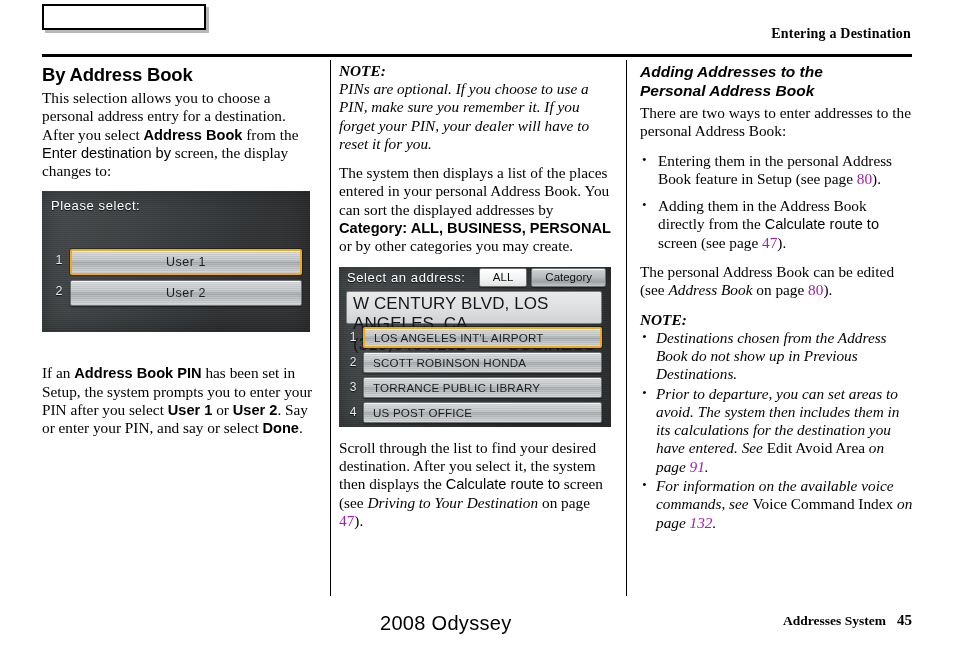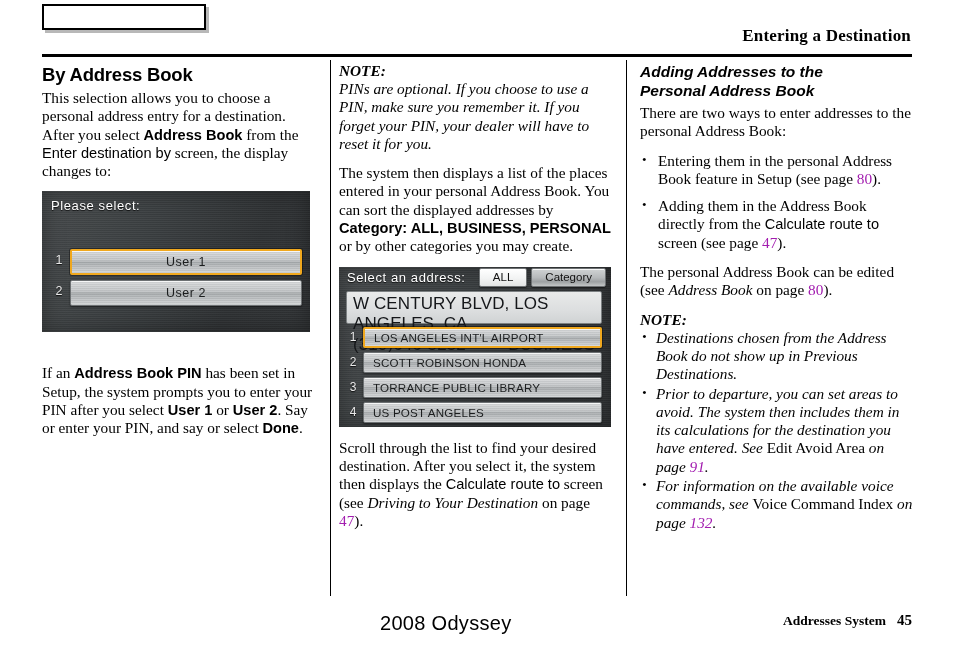--- a/index.html
+++ b/index.html
@@ -27,21 +27,21 @@
     background: #ffffff;
     border: 2px solid #000000;
     box-shadow: 3px 3px 0 #b8b8b8;
   }
   .chapter-title {
     position: absolute;
     right: 43px;
     top: 26px;
     font-family: "Liberation Serif", serif;
     font-weight: bold;
-    font-size: 17px;
+    font-size: 14px;
     letter-spacing: .2px;
     white-space: nowrap;
   }
   .header-rule {
     position: absolute;
     left: 42px;
     right: 42px;
     top: 54px;
     height: 3px;
     background: #000;
@@ -402,21 +402,21 @@
     <div class="arow" style="top:110px;">
       <div class="num">3</div>
       <div class="btn3d">
         <span>TORRANCE PUBLIC LIBRARY</span>
       </div>
     </div>
 
     <div class="arow" style="top:135px;">
       <div class="num">4</div>
       <div class="btn3d">
-        <span>US POST ANGELES</span>
+        <span>US POST OFFICE</span>
       </div>
     </div>
   </div>
 
   <p style="margin-top:12px;">
     <span>Scroll through the list to find your desired destination. After you select it, the system then displays the </span><span class="sans">Calculate route to</span><span> screen (see </span><span class="ital">Driving to Your Destination</span><span> on page </span><span class="pg">47</span><span>).</span>
   </p>
 </div>
 
 <div class="col three">

